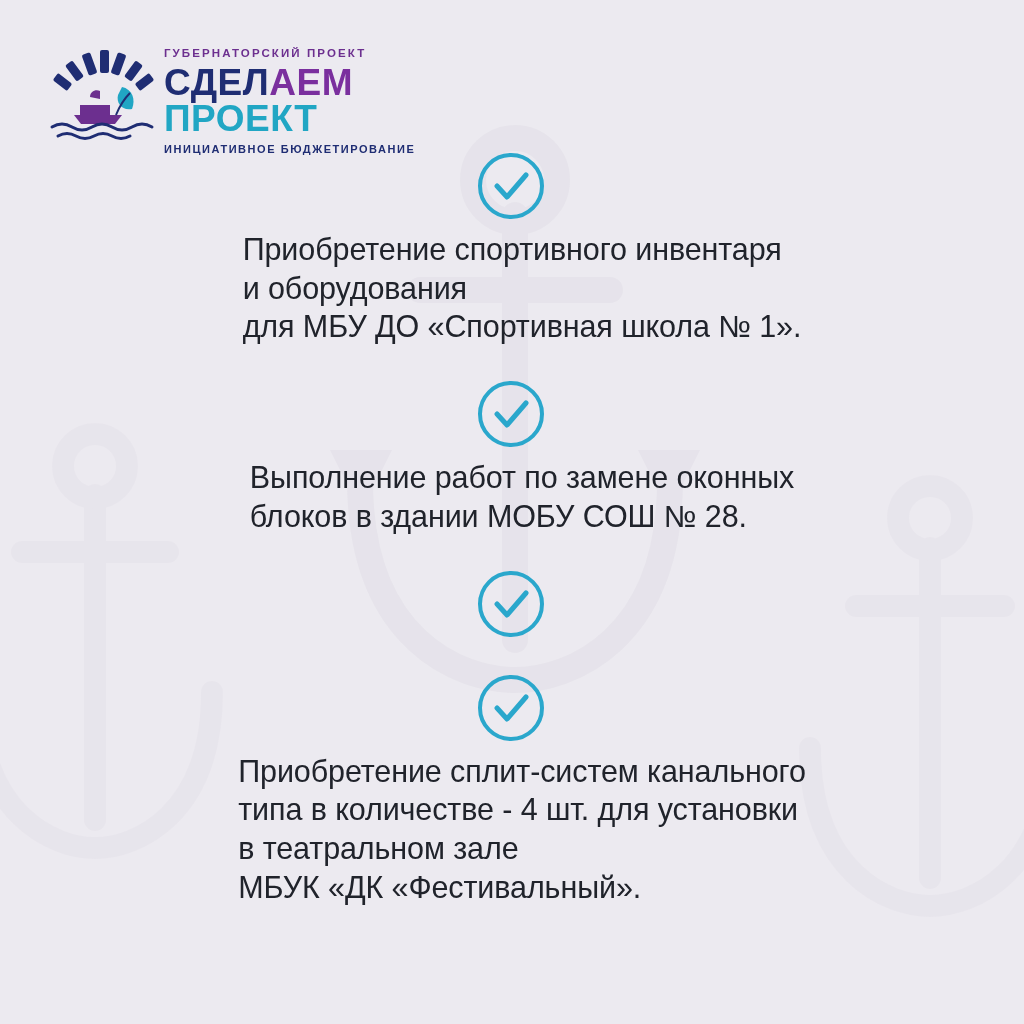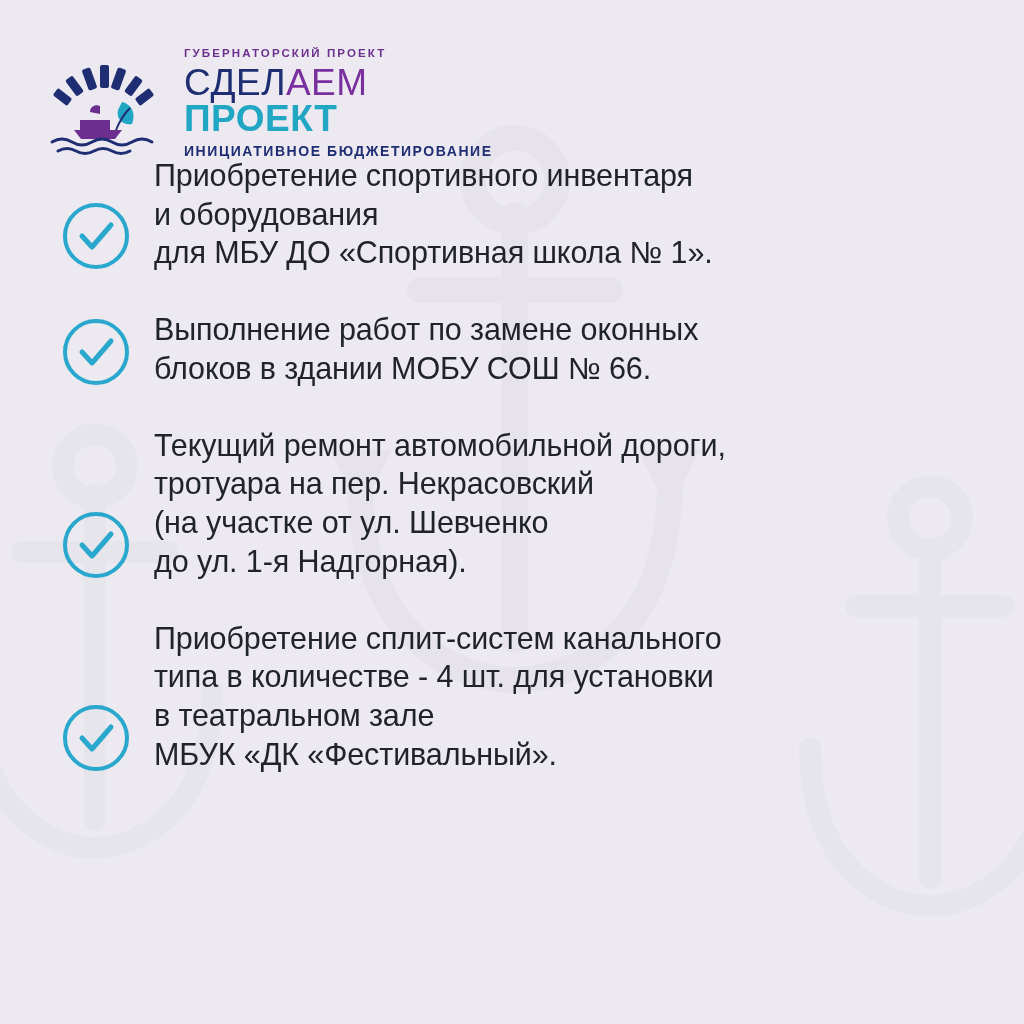--- a/index.html
+++ b/index.html
@@ -36,75 +36,76 @@
     box-sizing: border-box;
     z-index: 2;
   }
 
   
   .logo-block {
     position: absolute;
     left: 44px;
     top: 32px;
     display: flex;
-    align-items: flex-end;
-    gap: 22px;
+    align-items: center;
+    gap: 2px;
   }
   .logo-mark {
     width: 118px;
     height: 100px;
     position: relative;
     flex: none;
   }
   .logo-text {
     padding-top: 16px;
     line-height: 1;
   }
   .logo-kicker {
     font-size: 11.5px;
     letter-spacing: 2.1px;
     font-weight: bold;
     color: #6c2f8f;
     margin-bottom: 5px;
   }
   .logo-word1 {
     font-size: 37px;
-    font-weight: normal;
+    font-weight: bold;
     letter-spacing: 0.5px;
     color: #1f2d73;
     line-height: 0.96;
   }
   .logo-word1 .accent { color: #7a2f9e; }
   .logo-word2 {
     font-size: 37px;
     font-weight: bold;
     letter-spacing: 0.5px;
     color: #21a6c4;
     line-height: 0.96;
     margin-top: 1px;
   }
   .logo-footer {
-    font-size: 14px;
+    font-size: 11px;
     letter-spacing: 1.55px;
     color: #1f2d73;
     font-weight: bold;
     margin-top: 7px;
   }
 
   
   .list {
     position: absolute;
     left: 60px;
     top: 148px;
     right: 40px;
   }
   .item {
     display: flex;
-    align-items: flex-end;
+    align-items: center;
     margin-bottom: 30px;
+    flex-direction: column;
   }
   .check-icon {
     flex: none;
     width: 72px;
     height: 72px;
     margin-right: 22px;
     margin-top: 2px;
   }
   .check-icon svg { display: block; }
   .item-text {
@@ -213,34 +214,30 @@
 
 
     <div class="item">
       <div class="check-icon">
         <svg viewBox="0 0 72 72" width="72" height="72" aria-hidden="true">
           <circle cx="36" cy="36" r="31" fill="none" stroke="#2aa7cc" stroke-width="4"></circle>
           <path d="M22 36 l10 11 l19 -22" fill="none" stroke="#2aa7cc" stroke-width="5" stroke-linecap="round" stroke-linejoin="round"></path>
         </svg>
       </div>
       <div class="item-text">Выполнение работ по замене оконных
-блоков в здании МОБУ СОШ № 66.</div>
-    </div>
-
-    <div class="item">
-      <div class="check-icon">
-        <svg viewBox="0 0 72 72" width="72" height="72" aria-hidden="true">
-          <circle cx="36" cy="36" r="31" fill="none" stroke="#2aa7cc" stroke-width="4"></circle>
-          <path d="M22 36 l10 11 l19 -22" fill="none" stroke="#2aa7cc" stroke-width="5" stroke-linecap="round" stroke-linejoin="round"></path>
-        </svg>
-      </div>
-      <div class="item-text">Текущий ремонт автомобильной дороги,
-тротуара на пер. Некрасовский
-(на участке от ул. Шевченко
-до ул. 1-я Надгорная).</div>
+блоков в здании МОБУ СОШ № 28.</div>
+    </div>
+
+    <div class="item">
+      <div class="check-icon">
+        <svg viewBox="0 0 72 72" width="72" height="72" aria-hidden="true">
+          <circle cx="36" cy="36" r="31" fill="none" stroke="#2aa7cc" stroke-width="4"></circle>
+          <path d="M22 36 l10 11 l19 -22" fill="none" stroke="#2aa7cc" stroke-width="5" stroke-linecap="round" stroke-linejoin="round"></path>
+        </svg>
+      </div>
     </div>
 
     <div class="item">
       <div class="check-icon">
         <svg viewBox="0 0 72 72" width="72" height="72" aria-hidden="true">
           <circle cx="36" cy="36" r="31" fill="none" stroke="#2aa7cc" stroke-width="4"></circle>
           <path d="M22 36 l10 11 l19 -22" fill="none" stroke="#2aa7cc" stroke-width="5" stroke-linecap="round" stroke-linejoin="round"></path>
         </svg>
       </div>
       <div class="item-text">Приобретение сплит-систем канального

